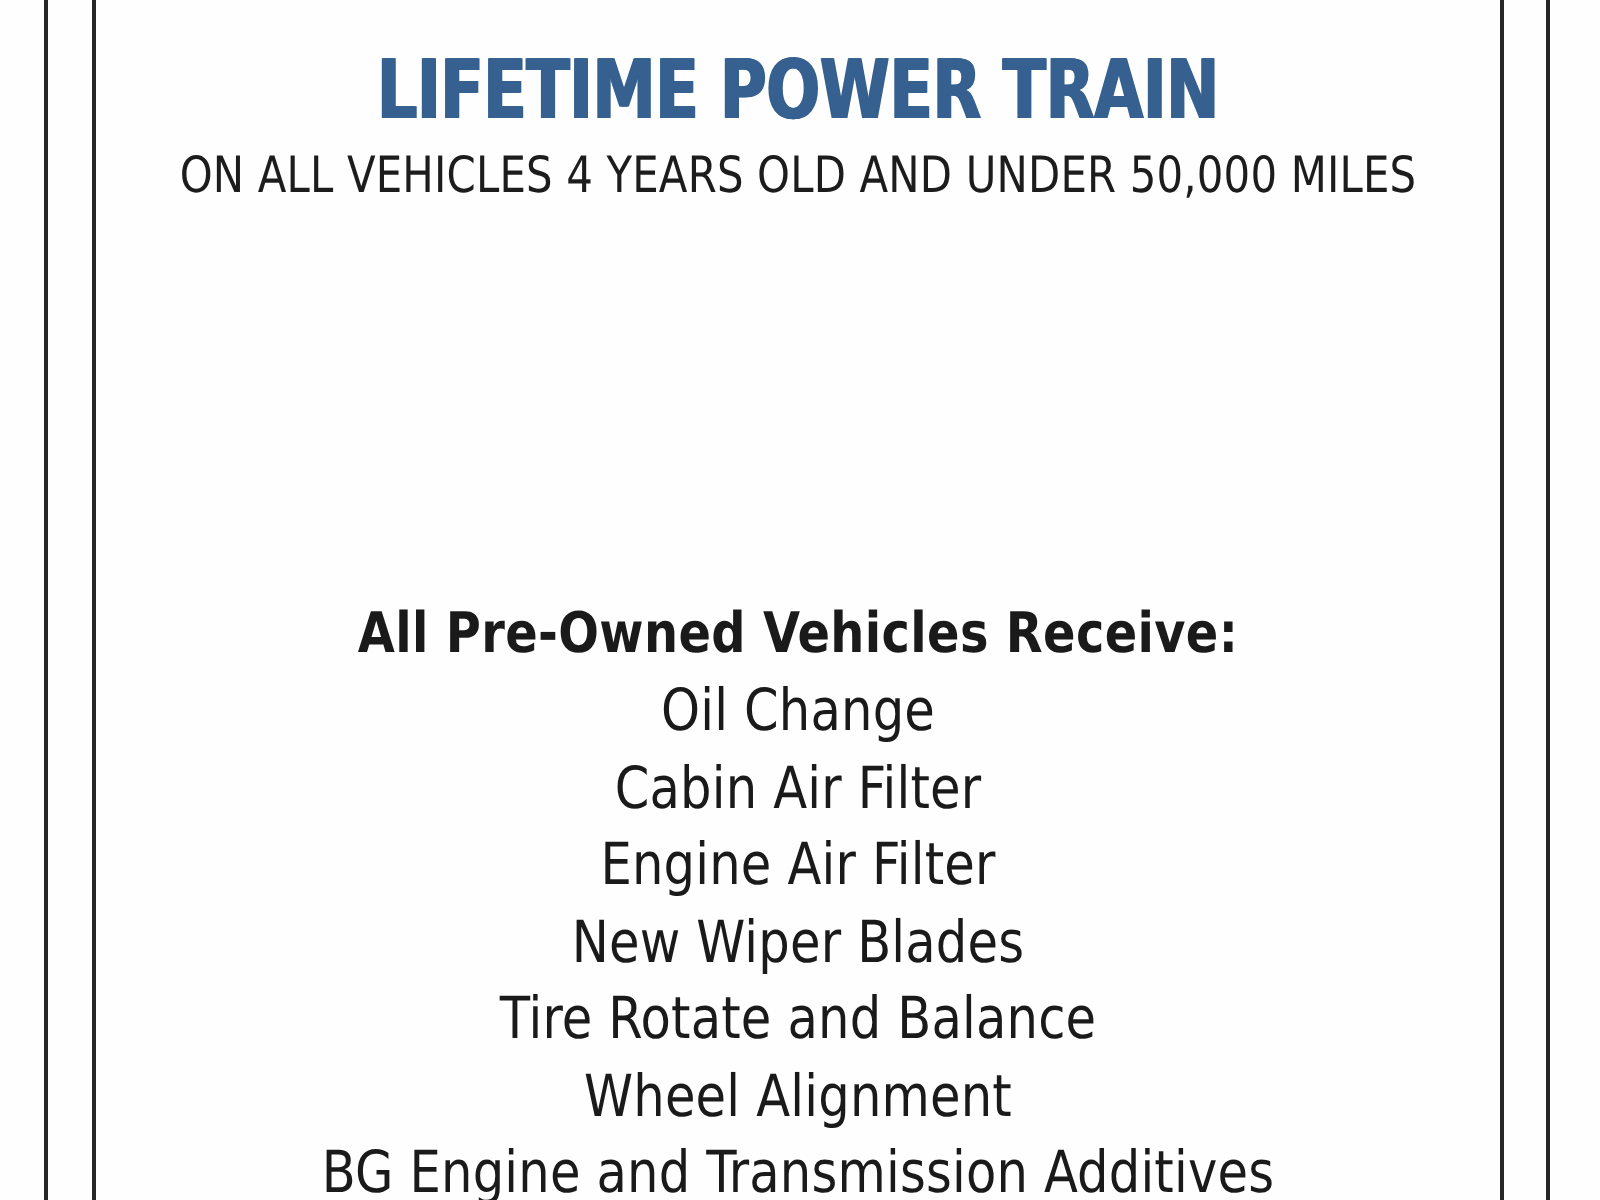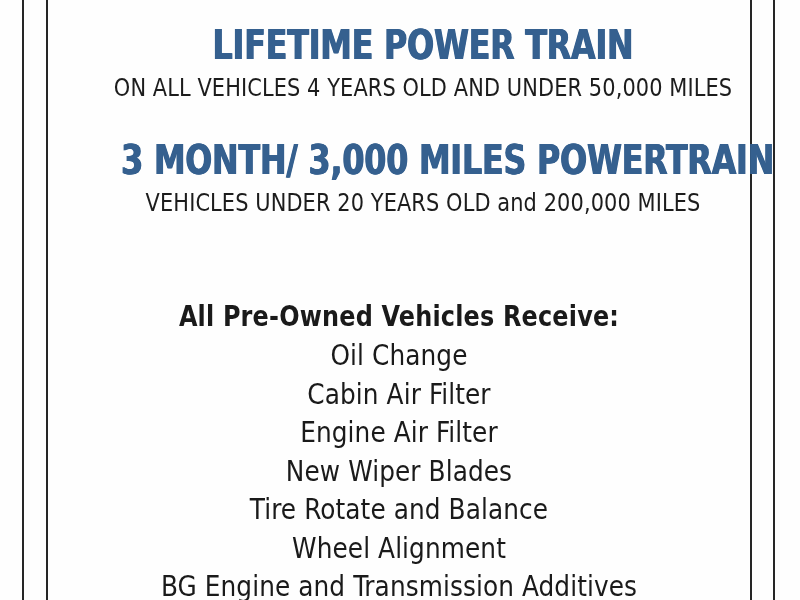--- a/index.html
+++ b/index.html
@@ -37,21 +37,20 @@
   .rule-right-outer { left: 773px; }
 
   
   .content {
     position: absolute;
     left: 48px;
     top: 0;
     width: 702px;
     height: 600px;
     text-align: center;
-    padding-left: 24px;
   }
 
   
   .warranty-block {
     text-align: center;
   }
   #warranty-block-0 { padding-top: 22px; }
   #warranty-block-1 { padding-top: 34px; }
 
   .warranty-headline {
@@ -134,24 +133,20 @@
   <div class="rule rule-right-inner"></div>
   <div class="rule rule-right-outer"></div>
 
   <div class="content">
 
     <div class="warranty-block" id="warranty-block-0">
       <span class="warranty-headline">LIFETIME POWER TRAIN</span>
       <span class="warranty-sub">ON ALL VEHICLES 4 YEARS OLD AND UNDER 50,000 MILES</span>
     </div>
 
-    <div class="warranty-block" id="warranty-block-1">
-      <span class="warranty-headline">3 MONTH/ 3,000 MILES POWERTRAIN</span>
-      <span class="warranty-sub">VEHICLES UNDER 20 YEARS OLD and 200,000 MILES</span>
-    </div>
 
     <div class="services">
       <span class="services-heading">All Pre-Owned Vehicles Receive:</span>
 
       <ul class="services-list">
         <li>Oil Change</li>
         <li>Cabin Air Filter</li>
         <li>Engine Air Filter</li>
         <li>New Wiper Blades</li>
         <li>Tire Rotate and Balance</li>

